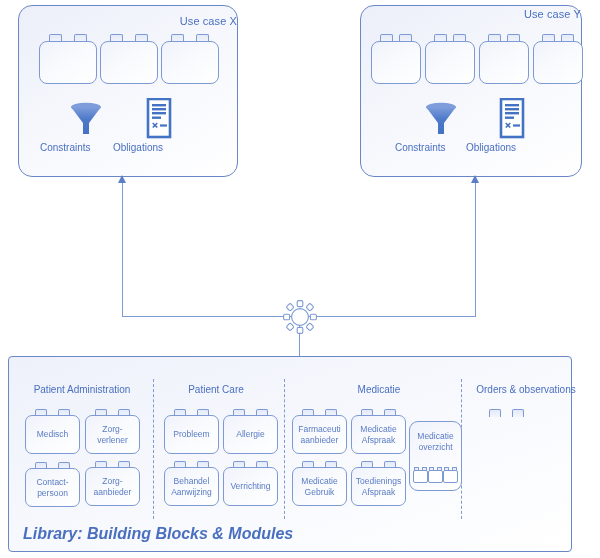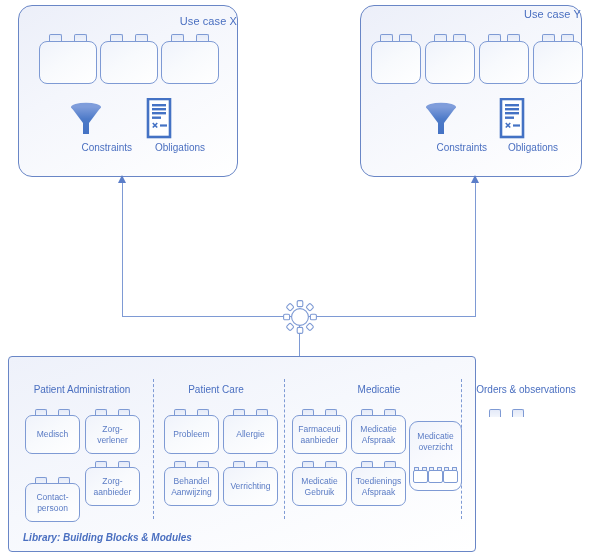--- a/index.html
+++ b/index.html
@@ -152,21 +152,21 @@
   .divider {
     position: absolute;
     width: 0;
     border-left: 1px dashed #7e9ad4;
   }
   #library-caption {
     position: absolute;
     left: 14px;
     bottom: 8px;
     color: #4a6fc0;
-    font-size: 10px;
+    font-size: 16px;
     font-style: italic;
     font-weight: bold;
     font-family: "Liberation Sans", sans-serif;
   }
 
   
   .conn {
     position: absolute;
     background: #7e9ad4;
   }
@@ -179,21 +179,21 @@
     border-right: 4px solid transparent;
     border-bottom: 8px solid #5b7ec9;
   }
 
   
   .icon-wrap { position: absolute; }
   .icon-caption {
     position: absolute;
     left: -26px;
     right: -26px;
-    text-align: right;
+    text-align: left;
     color: #4a6fc0;
     font-size: 10px;
   }
 </style>
 </head>
 <body>
 
 <div id="canvas">
 
   <div class="panel" style="left:18px; top:5px; width:220px; height:172px;">
@@ -330,21 +330,21 @@
         <rect x="27.4" y="14.2" width="6" height="5.6" rx="1.4"></rect>
         <rect x="4.3" y="4.3" width="5.6" height="5.6" rx="1.4" transform="rotate(45 7.1 7.1)"></rect>
         <rect x="24.1" y="4.3" width="5.6" height="5.6" rx="1.4" transform="rotate(45 26.9 7.1)"></rect>
         <rect x="4.3" y="24.1" width="5.6" height="5.6" rx="1.4" transform="rotate(45 7.1 26.9)"></rect>
         <rect x="24.1" y="24.1" width="5.6" height="5.6" rx="1.4" transform="rotate(45 26.9 26.9)"></rect>
         <circle cx="17" cy="17" r="8.4"></circle>
       </g>
     </svg>
   </div>
 
-  <div id="library" style="left:8px; top:356px; width:468px; height:196px;">
+  <div id="library" style="left:8px; top:356px; width:564px; height:196px;">
 
     <div class="lib-col-title" style="left:8px; top:27px; width:130px;">Patient Administration</div>
     <div class="lib-col-title" style="left:152px; top:27px; width:110px;text-align:center;">Patient Care</div>
     <div class="lib-col-title" style="left:285px; top:27px; width:170px;">Medicatie</div>
     <div class="lib-col-title" style="left:452px; top:27px; width:130px;">Orders &amp; observations</div>
 
     <div class="divider" style="left:144px; top:22px; height:140px;"></div>
     <div class="divider" style="left:275px; top:22px; height:140px;"></div>
     <div class="divider" style="left:452px; top:22px; height:140px;"></div>
 
@@ -356,21 +356,21 @@
       </span>
     </div>
     <div class="brick" style="left:76px; top:52px; width:55px; height:45px;">
       <span class="stud s1"></span>
       <span class="stud s2"></span>
       <span class="body">
         <span class="label">Zorg-
 verlener</span>
       </span>
     </div>
-    <div class="brick" style="left:16px; top:120px; width:55px; height:45px;">
+    <div class="brick" style="left:16px; top:105px; width:55px; height:45px;">
       <span class="stud s1"></span>
       <span class="stud s2"></span>
       <span class="body">
         <span class="label">Contact-
 persoon</span>
       </span>
     </div>
     <div class="brick" style="left:76px; top:104px; width:55px; height:45px;">
       <span class="stud s1"></span>
       <span class="stud s2"></span>

